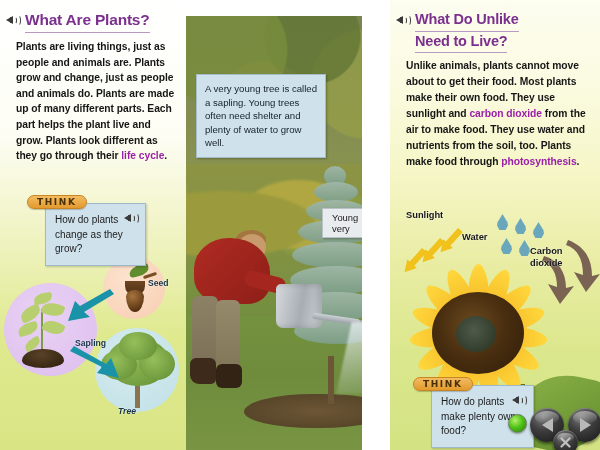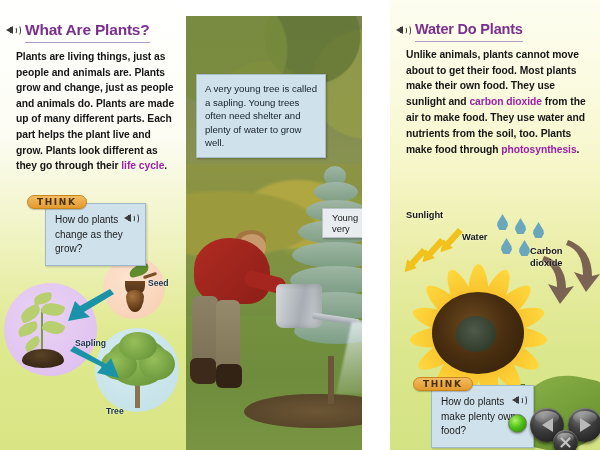--- a/index.html
+++ b/index.html
@@ -9,21 +9,21 @@
     background:#ffffff;
   }
   #page { position:relative; width:600px; height:450px; overflow:hidden; }
 
   
   #left-panel {
     position:absolute; left:0; top:0; width:186px; height:450px;
     background:linear-gradient(to bottom, #ffffff 0%, #fdfdf4 30%, #eef2bc 55%, #dfe98e 75%, #d9e585 100%);
     overflow:hidden;
   }
-  .heading-row { display:flex; align-items:flex-start; gap:4px; padding:20px 6px 0 6px; }
+  .heading-row { display:flex; align-items:flex-start; gap:4px; padding:10px 6px 0 6px; }
   .spk {
     flex:0 0 auto; width:15px; height:13px; position:relative; margin-top:4px;
   }
   .spk .cone {
     position:absolute; left:0; top:2px; width:0; height:0;
     border-top:4px solid transparent; border-bottom:4px solid transparent;
     border-right:7px solid #3a3a3a;
   }
   .spk .box { position:absolute; left:4px; top:3px; width:3px; height:6px; background:#3a3a3a; }
   .spk .w1, .spk .w2 { position:absolute; border:1.2px solid #3a3a3a; border-radius:50%;
@@ -76,21 +76,21 @@
   #c-seed { left:103px; top:7px; width:62px; height:62px;
     background:radial-gradient(circle at 40% 35%, #fde3cf, #f7cdb0); }
   #c-sapling { left:4px; top:33px; width:93px; height:93px;
     background:radial-gradient(circle at 42% 35%, #e9d2f4, #ddbdee); }
   #c-tree { left:95px; top:78px; width:84px; height:84px;
     background:radial-gradient(circle at 42% 35%, #d7ecf0, #bfe0e6); }
   .lc-label { position:absolute; font-size:8.6px; font-weight:bold; color:#17344a; z-index:6;
     text-shadow:0 0 2px rgba(255,255,255,.85); }
   #lb-seed { left:148px; top:28px; }
   #lb-sapling { left:75px; top:88px; }
-  #lb-tree { left:106px; top:156px; }
+  #lb-tree { left:118px; top:156px;font-style:italic; }
   .arrow-teal { position:absolute; z-index:5; }
 
   
   .acorn-cup { position:absolute; left:22px; top:24px; width:20px; height:15px;
     border-radius:0 0 10px 10px; background:linear-gradient(#6d4522,#4d2f15); }
   .acorn-nut { position:absolute; left:23px; top:33px; width:18px; height:22px;
     border-radius:46% 46% 50% 50% / 30% 30% 70% 70%;
     background:radial-gradient(circle at 36% 28%, #a8743e, #5d3715 70%, #3d2109); }
   .acorn-stem { position:absolute; left:40px; top:17px; width:14px; height:3px;
     background:#7a5026; transform:rotate(-18deg); border-radius:2px; }
@@ -333,21 +333,22 @@
   <div id="right-panel">
 
     <div class="heading-row">
       <span class="spk">
         <span class="cone"></span>
           <span class="box"></span>
           <span class="w1"></span>
           <span class="w2"></span>
       </span>
       <h1 class="panel-title">
-        <span class="u">Water Do Plants </span><br>
+        <span class="u">What Do Unlike </span><br>
+        <span class="u">Need to Live?</span>
       </h1>
     </div>
 
     <div class="body-text rt"><span>Unlike animals, plants cannot move about to get their food. Most plants make their own food. They use sunlight and </span><span class="kw">carbon dioxide</span><span> from the air to make food. They use water and nutrients from the soil, too. Plants make food through </span><span class="kw">photosynthesis</span><span>.</span></div>
 
     <div id="photo-diagram">
 
       <div class="pd-label" style="left:16px; top:14px;">Sunlight</div>
       <div class="pd-label" style="left:72px; top:36px;">Water</div>
       <div class="pd-label" style="left:140px; top:50px; width:58px; line-height:1.25;">Carbon dioxide</div>

